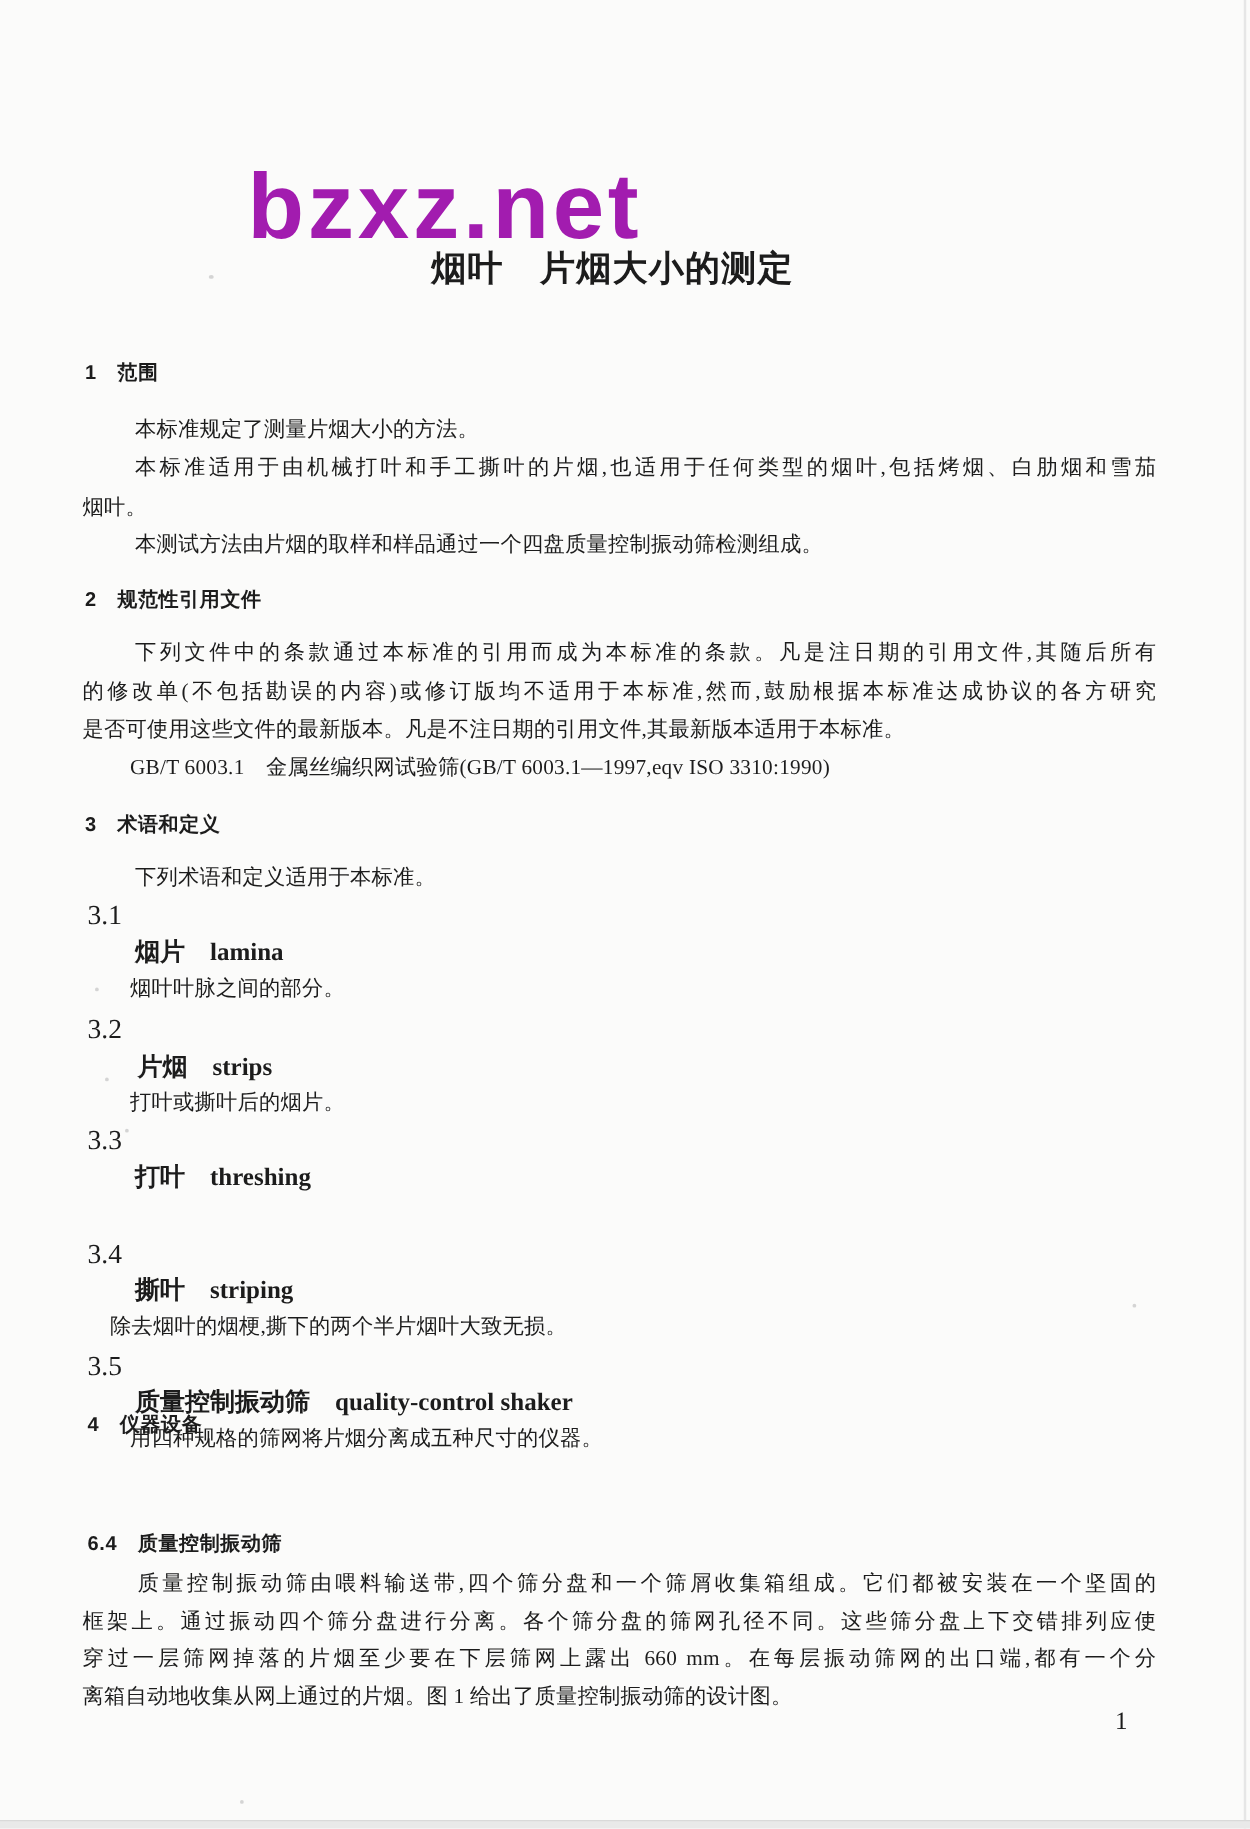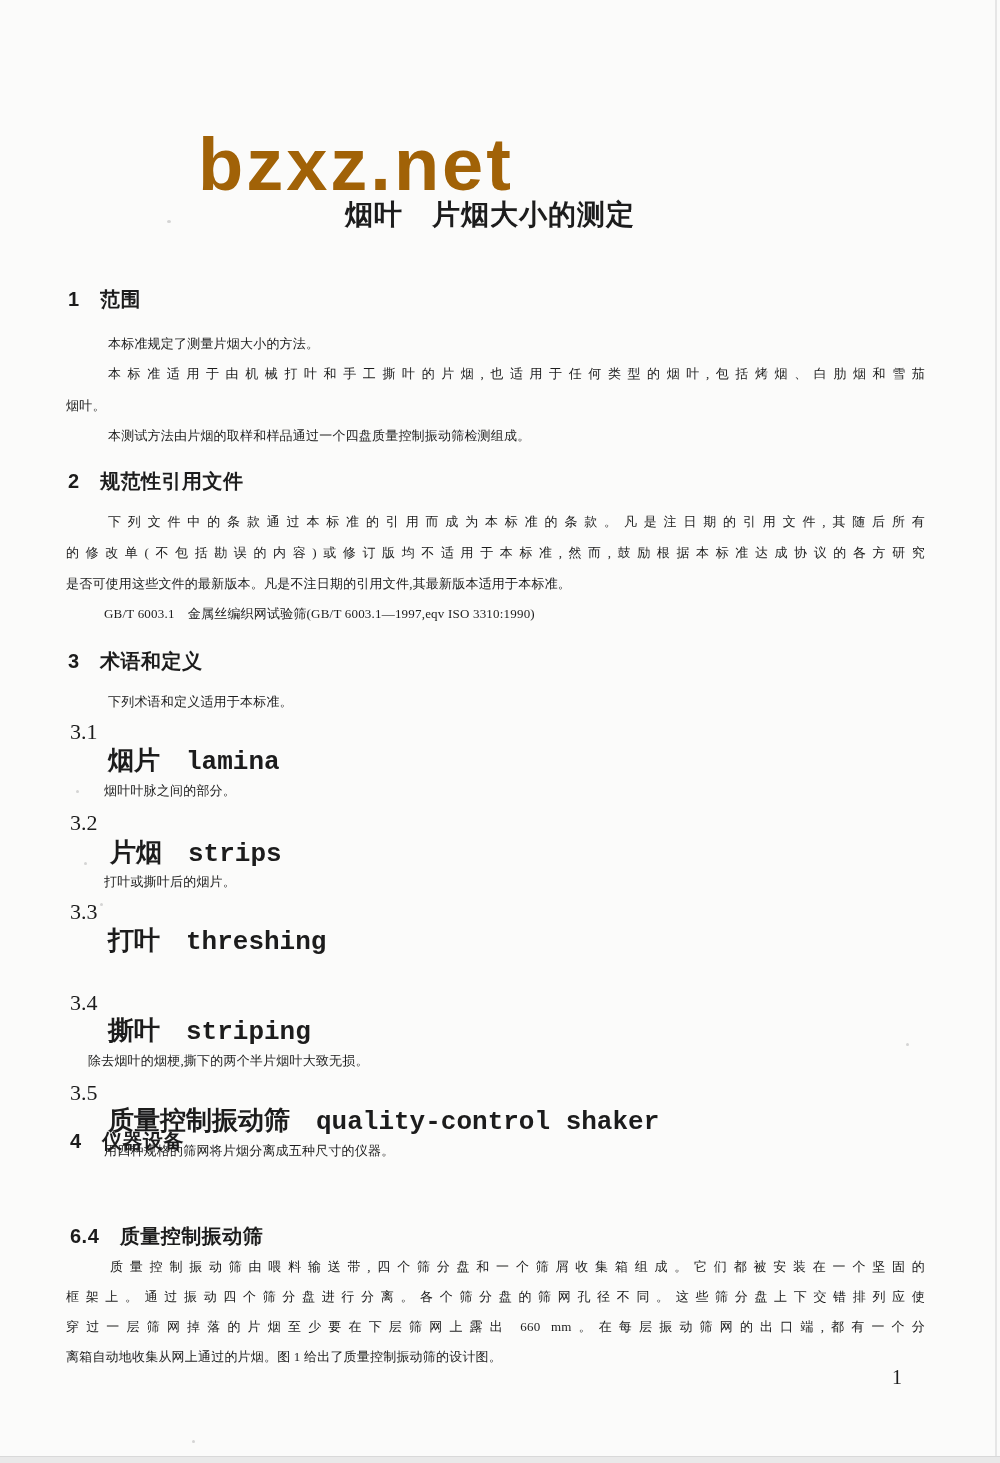--- a/index.html
+++ b/index.html
@@ -3,46 +3,46 @@
 <meta charset="utf-8">
 <style>
   html,body { margin:0; padding:0; background:#ffffff; }
   .page {
     position:relative; width:1000px; height:1463px;
     background:#fbfbfa; overflow:hidden;
     font-family:"Liberation Serif","DejaVu Serif",serif;
     color:#1c1c1c;
   }
   .line {
-    position:absolute; font-size:13px; line-height:26px;
+    position:absolute; font-size:17px; line-height:26px;
     white-space:nowrap; letter-spacing:0.2px;
   }
   .fill {
     white-space:normal; text-align:justify; text-align-last:justify;
     overflow:hidden; max-height:27px;
   }
   .heading {
     position:absolute; font-family:"Liberation Sans","DejaVu Sans",sans-serif;
-    font-weight:bold; font-size:20px; line-height:26px; white-space:nowrap;
+    font-weight:bold; font-size:16px; line-height:26px; white-space:nowrap;
     letter-spacing:0.5px;
   }
   .term-line {
-    position:absolute; font-weight:bold; font-size:26px; line-height:26px;
-    font-family:Liberation Mono, monospace; white-space:nowrap;
+    position:absolute; font-weight:bold; font-size:20px; line-height:26px;
+    font-family:Liberation Serif, serif; white-space:nowrap;
   }
   .num-line { position:absolute; font-size:22px; line-height:26px; white-space:nowrap; }
   .header-code {
     position:absolute; top:100px; right:89px;
     font-weight:bold; font-size:21px; white-space:nowrap;
   }
   .watermark {
     position:absolute; top:128px; left:198px;
     font-family:"Liberation Sans","DejaVu Sans",sans-serif;
     font-weight:800; font-size:74px; line-height:1; letter-spacing:3px;
-    color:#a16207; user-select:none;
+    color:#a21caf; user-select:none;
   }
   .doc-title {
     position:absolute; top:196px; left:-10px; width:1000px; text-align:center;
     font-family:"Liberation Sans","DejaVu Sans",sans-serif;
     font-weight:bold; font-size:28px; letter-spacing:1px; white-space:nowrap;
   }
   .page-number { position:absolute; top:1366px; left:892px; font-size:20px; }
   .bottom-edge {
     position:absolute; left:0; top:1456px; width:1000px; height:7px;
     background:#e9e9e9; border-top:1px solid #d9d9d9;

